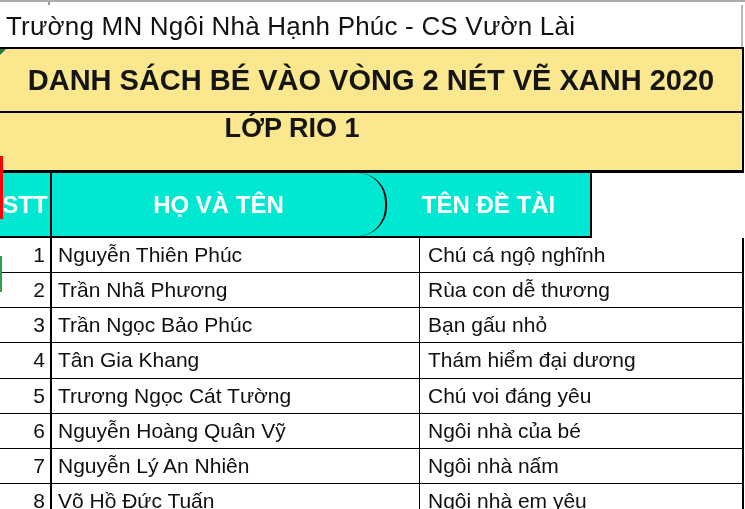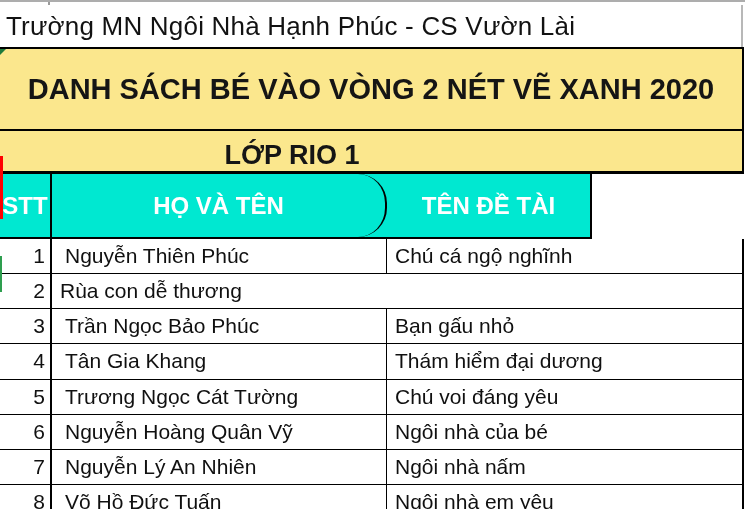--- a/index.html
+++ b/index.html
@@ -9,50 +9,50 @@
     color:#121212;
   }
   
   .top-sliver { position:relative; height:5px; border-top:2px solid #adadad; box-sizing:border-box; background:#fff; }
   .top-sliver .tick { position:absolute; left:48px; top:0; width:2px; height:3px; background:#9b9b9b; }
   
   .title-row { height:42px; display:flex; align-items:center; padding-left:6px; font-size:26px; letter-spacing:0.2px; }
   .title-gridline { position:absolute; left:741px; top:5px; width:2px; height:42px; background:#b8b8b8; }
   
   .banner-main {
-    width:744px; height:84px; box-sizing:border-box; background:#FBE78D;
+    width:744px; height:66px; box-sizing:border-box; background:#FBE78D;
     border-top:2px solid #000; border-bottom:2px solid #000; border-right:2px solid #000;
     display:flex; align-items:center; justify-content:center;
     font-weight:700; font-size:29px; color:#151515;
   }
   .banner-class {
-    width:744px; height:43px; box-sizing:border-box; background:#FBE78D;
+    width:744px; height:60px; box-sizing:border-box; background:#FBE78D;
     border-bottom:3px solid #000; border-right:2px solid #000;
-    display:flex; align-items:flex-end; justify-content:center;
+    display:flex; align-items:flex-start; justify-content:center;
     font-weight:700; font-size:27px; color:#151515;
   }
   .banner-class .shift { padding-right:158px; }
   
   .header-row {
     width:592px; height:65px; box-sizing:border-box; background:#00E8D1;
     border-bottom:2px solid #000; border-right:2px solid #000; display:flex;
   }
   .hcell { display:flex; align-items:center; justify-content:center;
     color:#ffffff; font-weight:700; font-size:24px; box-sizing:border-box; }
   .hc-stt   { width:52px;  border-right:2px solid #000; }
   .hc-name  { width:335px; border-right:2px solid #000;border-radius:29px; }
   .hc-topic { flex:1; }
   
   .rows { width:744px; height:282px; box-sizing:border-box; border-right:2px solid #000;
     display:flex; flex-direction:column; }
   .row { flex:1; display:flex; box-sizing:border-box; border-bottom:1.5px solid #000; background:#fff; }
   .row:last-child { border-bottom:2px solid #000; }
   .cell { display:flex; align-items:center; font-size:21px; box-sizing:border-box; color:#101010; }
   .c-stt   { width:52px;  justify-content:flex-end; padding-right:5px; border-right:2px solid #000; }
-  .c-name  { width:335px; padding-left:13px; border-right:1.5px solid #000; }
+  .c-name  { width:368px; padding-left:6px; border-right:1.5px solid #000; }
   .c-topic { flex:1; padding-left:8px; }
   
   .bottom-sliver { position:relative; height:6px; background:#fff; }
   .bottom-sliver .tick { position:absolute; left:48px; top:0; width:2px; height:6px; background:#555; }
   .green-bottom { position:absolute; left:0; top:0; width:9px; height:6px; background:#2E6B3F; }
   
   .green-triangle { position:absolute; left:0; top:49px; width:0; height:0;
     border-top:6px solid #1E7B3C; border-right:6px solid transparent; z-index:6; }
   .red-strip { position:absolute; left:0; top:156px; width:3px; height:63px; background:#FF0000; z-index:6; }
   .green-row-strip { position:absolute; left:0; top:256px; width:2px; height:36px; background:#2E9E4F; z-index:6; }
@@ -82,20 +82,21 @@
   </div>
 
   <div class="rows">
     <div class="row">
       <div class="cell c-stt">1</div>
       <div class="cell c-name">Nguyễn Thiên Phúc</div>
       <div class="cell c-topic">Chú cá ngộ nghĩnh</div>
     </div>
     <div class="row">
       <div class="cell c-stt">2</div>
+      <div class="cell c-name">Trần Nhã Phương</div>
       <div class="cell c-topic">Rùa con dễ thương</div>
     </div>
     <div class="row">
       <div class="cell c-stt">3</div>
       <div class="cell c-name">Trần Ngọc Bảo Phúc</div>
       <div class="cell c-topic">Bạn gấu nhỏ</div>
     </div>
     <div class="row">
       <div class="cell c-stt">4</div>
       <div class="cell c-name">Tân Gia Khang</div>

